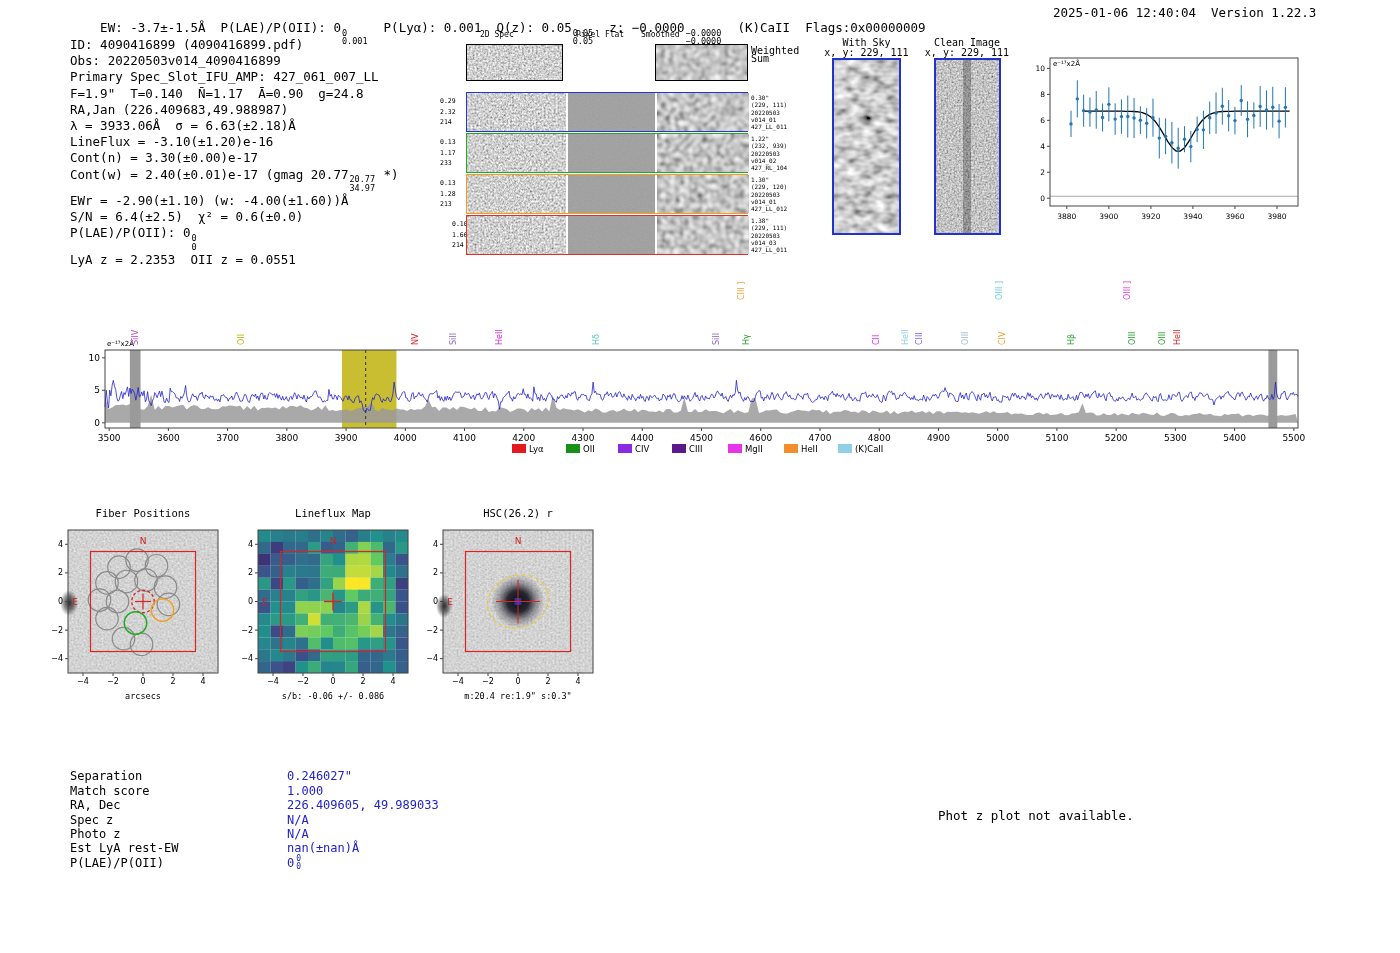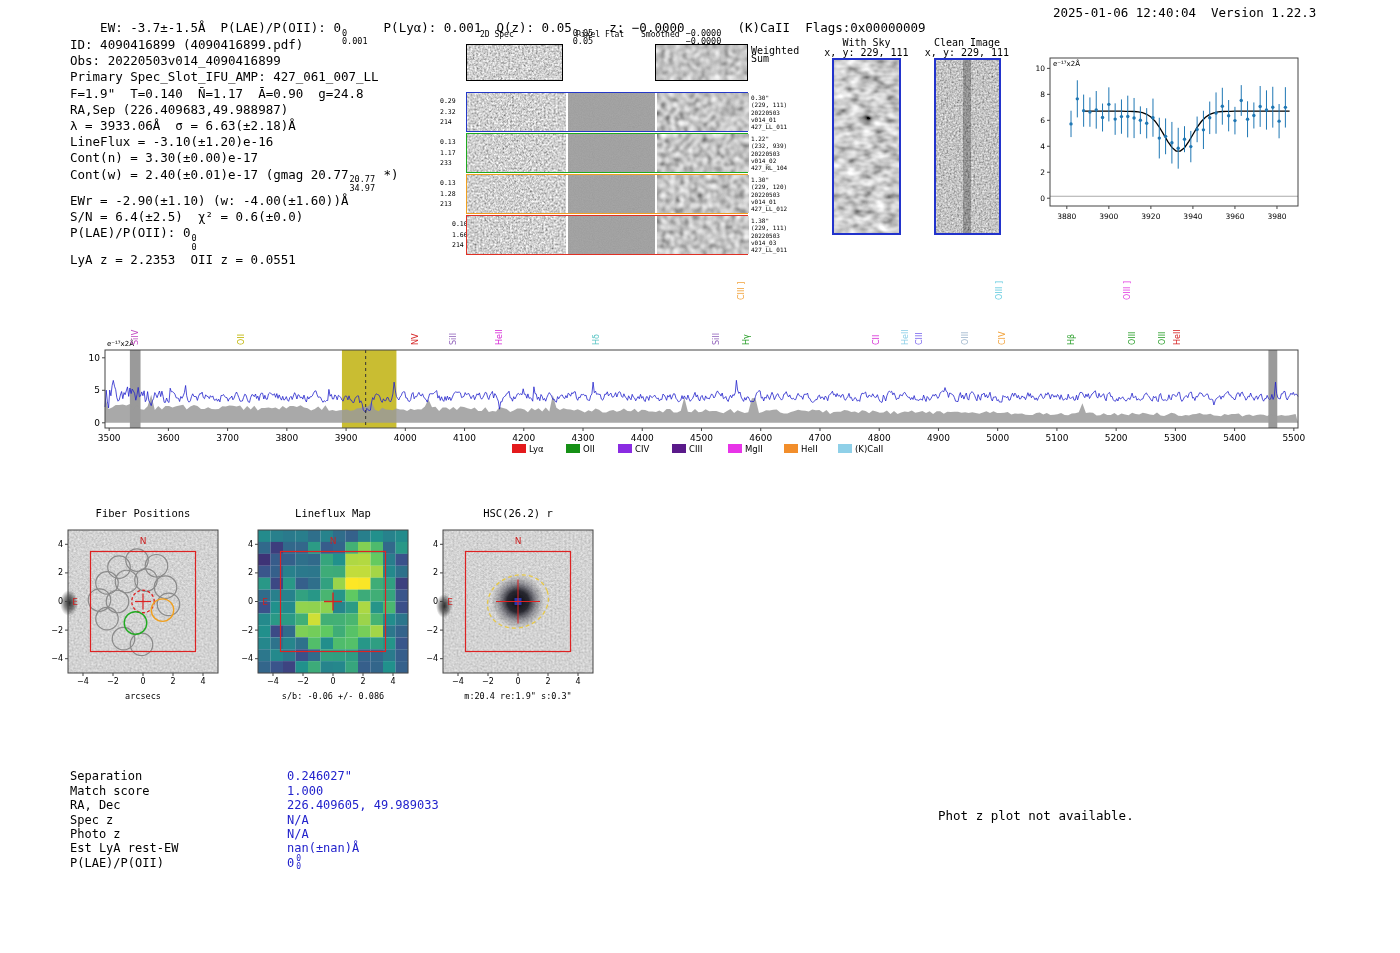--- a/index.html
+++ b/index.html
@@ -213,21 +213,21 @@
   <div class="abs hdr pre" style="left:70px;top:5px">
     <span>EW: -3.7±-1.5Å  P(LAE)/P(OII): 0</span><span class="stack"><span>0</span><span>0.001</span></span><span>  P(Lyα): 0.001  Q(z): 0.05</span><span class="stack"><span>0.05</span><span>0.05</span></span><span>  z: −0.0000</span><span class="stack"><span>−0.0000</span><span>−0.0000</span></span><span>  (K)CaII  Flags:0x00000009</span>
   </div>
   <div class="abs hdr pre" style="left:1053px;top:5px">2025-01-06 12:40:04  Version 1.22.3</div>
 
   <div class="abs" style="left:70px;top:37px">
     <div class="info-line">ID: 4090416899 (4090416899.pdf)</div>
     <div class="info-line">Obs: 20220503v014_4090416899</div>
     <div class="info-line">Primary Spec_Slot_IFU_AMP: 427_061_007_LL</div>
     <div class="info-line">F=1.9"  T=0.140  N̄=1.17  Ā=0.90  g=24.8</div>
-    <div class="info-line">RA,Sep (226.409683,49.988987)</div>
+    <div class="info-line">RA,Jan (226.409683,49.988987)</div>
     <div class="info-line">λ = 3933.06Å  σ = 6.63(±2.18)Å</div>
     <div class="info-line">LineFlux = -3.10(±1.20)e-16</div>
     <div class="info-line">Cont(n) = 3.30(±0.00)e-17</div>
     <div class="info-line"><span>Cont(w) = 2.40(±0.01)e-17 (gmag 20.77</span><span class="stack"><span>20.77</span><span>34.97</span></span><span> *)</span></div>
     <div class="info-line">EWr = -2.90(±1.10) (w: -4.00(±1.60))Å</div>
     <div class="info-line">S/N = 6.4(±2.5)  χ² = 0.6(±0.0)</div>
     <div class="info-line"><span>P(LAE)/P(OII): 0</span><span class="stack"><span>0</span><span>0</span></span></div>
     <div class="info-line">LyA z = 2.2353  OII z = 0.0551</div>
   </div>
 

